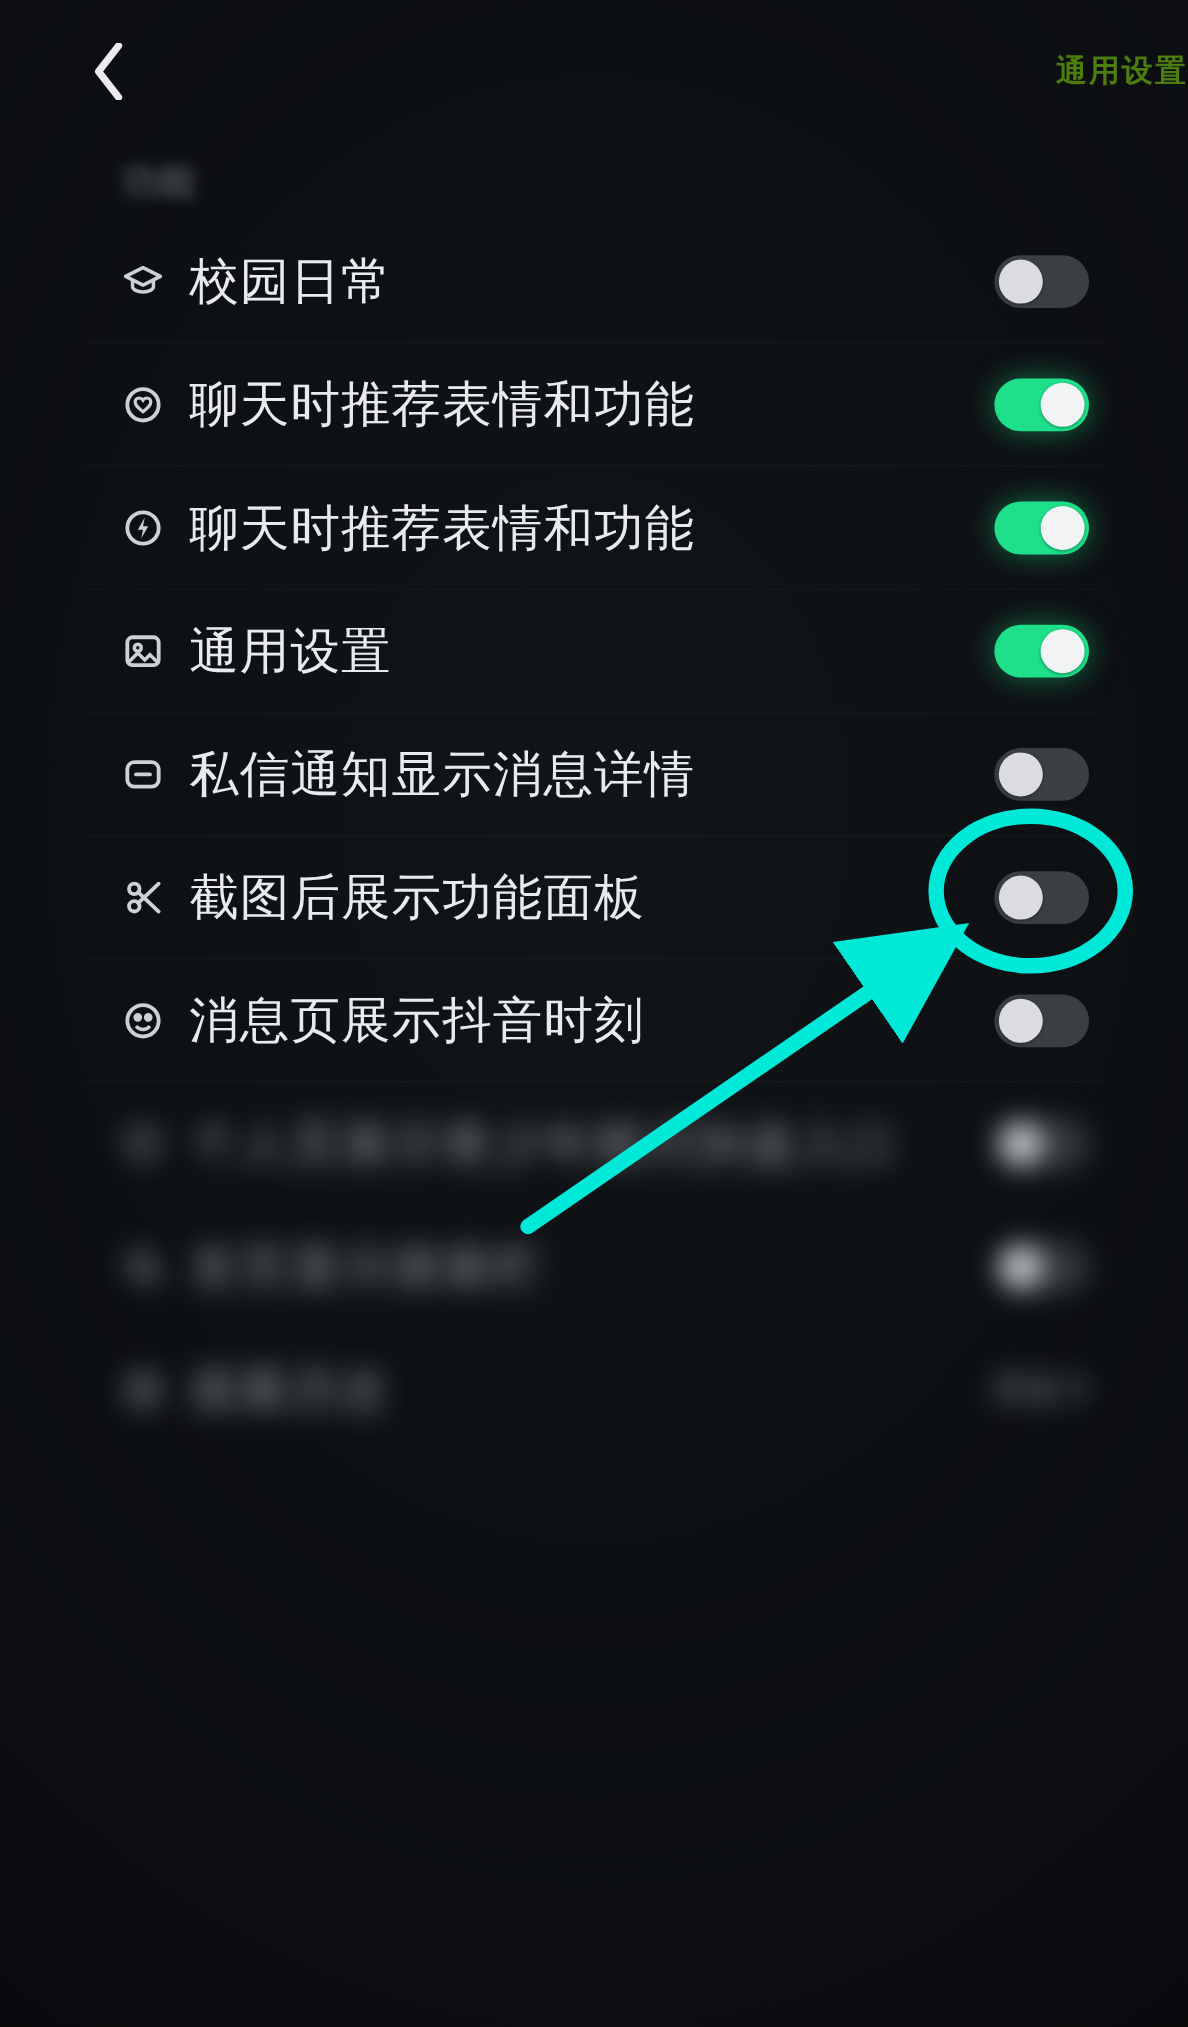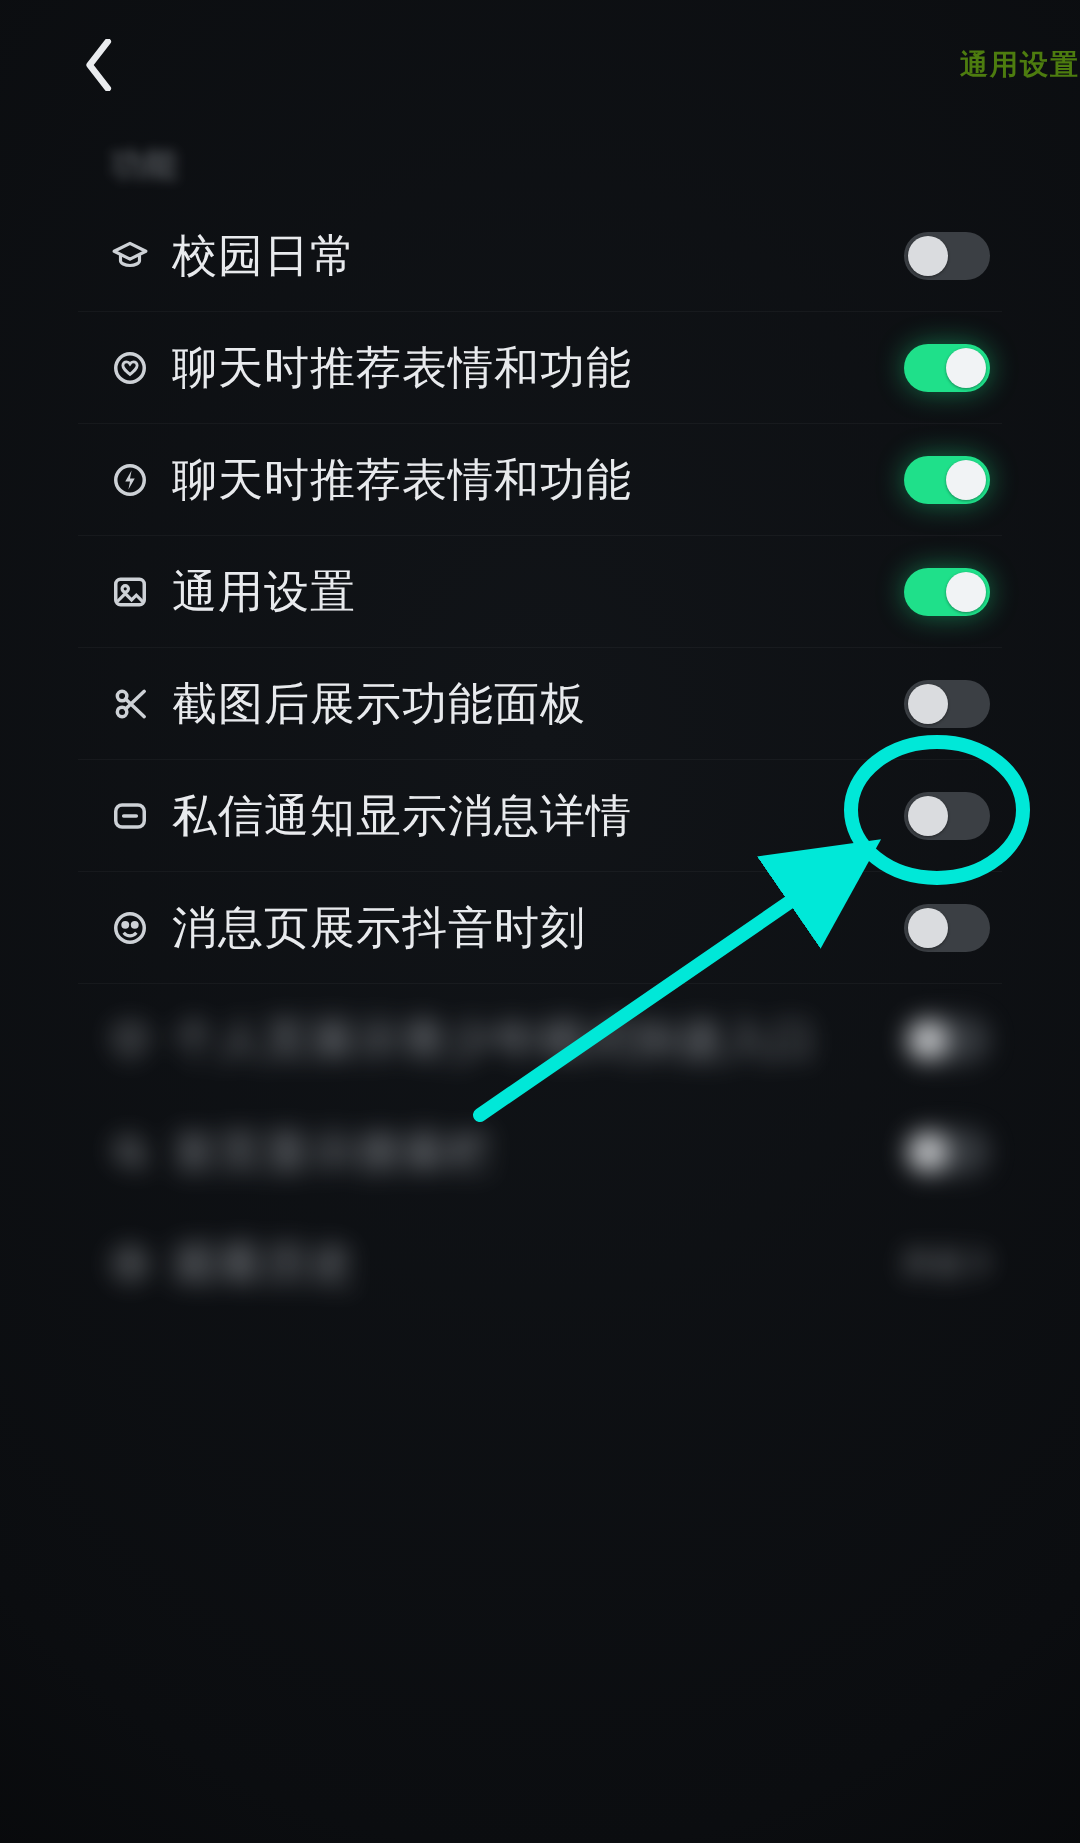--- a/index.html
+++ b/index.html
@@ -114,38 +114,38 @@
           </svg>
         </span>
         <span class="row-label">通用设置</span>
         <span class="toggle on">
           <span class="knob"></span>
         </span>
       </div>
       <div class="row">
         <span class="row-icon">
           <svg viewBox="0 0 24 24">
+            <rect x="3" y="5" width="18" height="14" rx="4" fill="none" stroke="currentColor" stroke-width="2.2"></rect>
+            <line x1="8" y1="12" x2="16" y2="12" stroke="currentColor" stroke-width="2.2" stroke-linecap="round"></line>
+          </svg>
+        </span>
+        <span class="row-label">私信通知显示消息详情</span>
+        <span class="toggle off">
+          <span class="knob"></span>
+        </span>
+      </div>
+      <div class="row">
+        <span class="row-icon">
+          <svg viewBox="0 0 24 24">
             <circle cx="7" cy="7" r="3" fill="none" stroke="currentColor" stroke-width="2.2"></circle>
             <circle cx="7" cy="17" r="3" fill="none" stroke="currentColor" stroke-width="2.2"></circle>
             <path d="M9.2 8.8 L21 20 M9.2 15.2 L21 4" fill="none" stroke="currentColor" stroke-width="2.2" stroke-linecap="round"></path>
           </svg>
         </span>
         <span class="row-label">截图后展示功能面板</span>
-        <span class="toggle off">
-          <span class="knob"></span>
-        </span>
-      </div>
-      <div class="row">
-        <span class="row-icon">
-          <svg viewBox="0 0 24 24">
-            <rect x="3" y="5" width="18" height="14" rx="4" fill="none" stroke="currentColor" stroke-width="2.2"></rect>
-            <line x1="8" y1="12" x2="16" y2="12" stroke="currentColor" stroke-width="2.2" stroke-linecap="round"></line>
-          </svg>
-        </span>
-        <span class="row-label">私信通知显示消息详情</span>
         <span class="toggle off">
           <span class="knob"></span>
         </span>
       </div>
       <div class="row">
         <span class="row-icon">
           <svg viewBox="0 0 24 24">
             <circle cx="12" cy="12" r="9" fill="none" stroke="currentColor" stroke-width="2.2"></circle>
             <circle cx="9" cy="10" r="1.3" fill="currentColor"></circle>
             <circle cx="15" cy="10" r="1.3" fill="currentColor"></circle>

